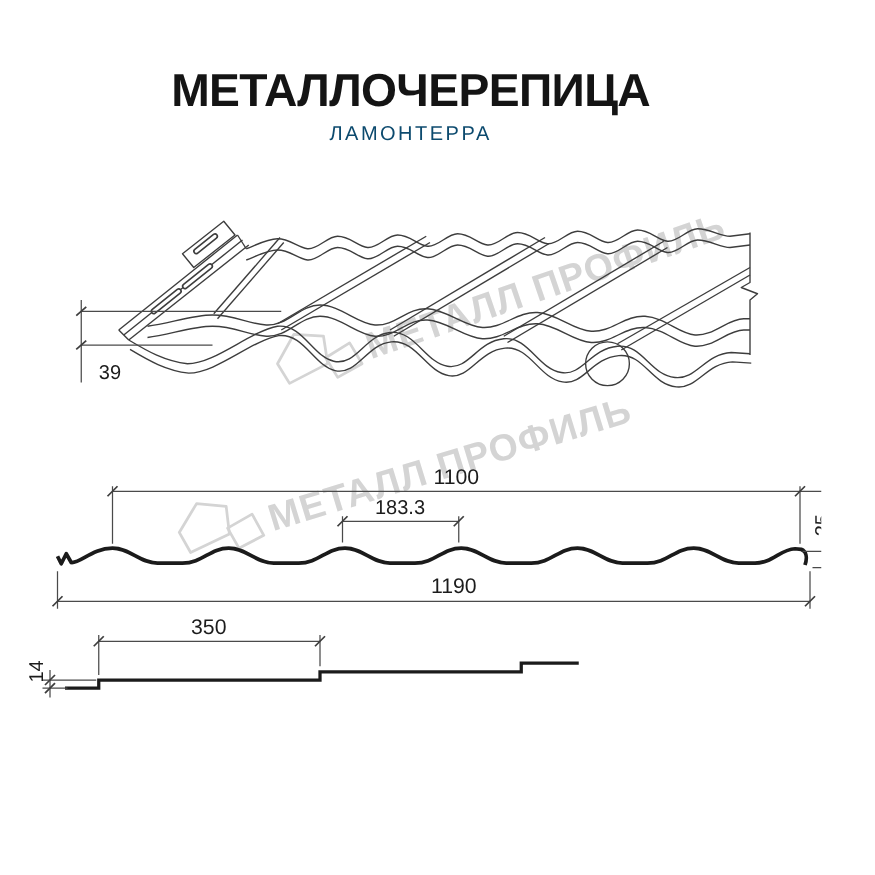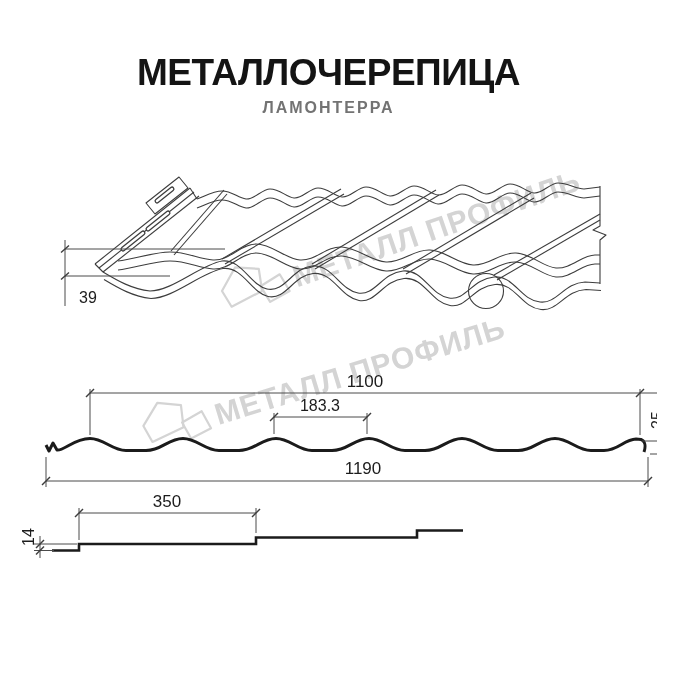--- a/index.html
+++ b/index.html
@@ -6,21 +6,21 @@
   .canvas{
     position:relative;width:657px;height:700px;background:#ffffff;
     font-family:"Liberation Sans",sans-serif;overflow:hidden;
   }
   .page-title{
     position:absolute;top:52px;left:0;right:0;text-align:center;
     font-size:37px;font-weight:700;letter-spacing:-0.5px;color:#141414;
   }
   .page-subtitle{
     position:absolute;top:99px;left:0;right:0;text-align:center;
-    font-size:16px;font-weight:700;letter-spacing:2px;color:#737373;
+    font-size:16px;font-weight:400;letter-spacing:2px;color:#0c4a6e;
   }
   svg{position:absolute;left:0;top:0;}
   .thin{stroke:#3d3d3d;stroke-width:1.1;fill:none;stroke-linejoin:round;}
   .thick-profile{stroke:#1b1b1b;stroke-width:3;fill:none;stroke-linejoin:round;}
   .step-profile{stroke:#1b1b1b;stroke-width:2.6;fill:none;stroke-linejoin:miter;}
   .dim{stroke:#4a4a4a;stroke-width:1;fill:none;}
   .tick{stroke:#3d3d3d;stroke-width:1.4;}
   .dimtext{font-family:"Liberation Sans",sans-serif;font-size:17px;fill:#1c1c1c;}
   .dimtext-s{font-family:"Liberation Sans",sans-serif;font-size:16px;fill:#1c1c1c;}
   .wm-text{font-family:"Liberation Sans",sans-serif;font-weight:700;font-size:30px;

